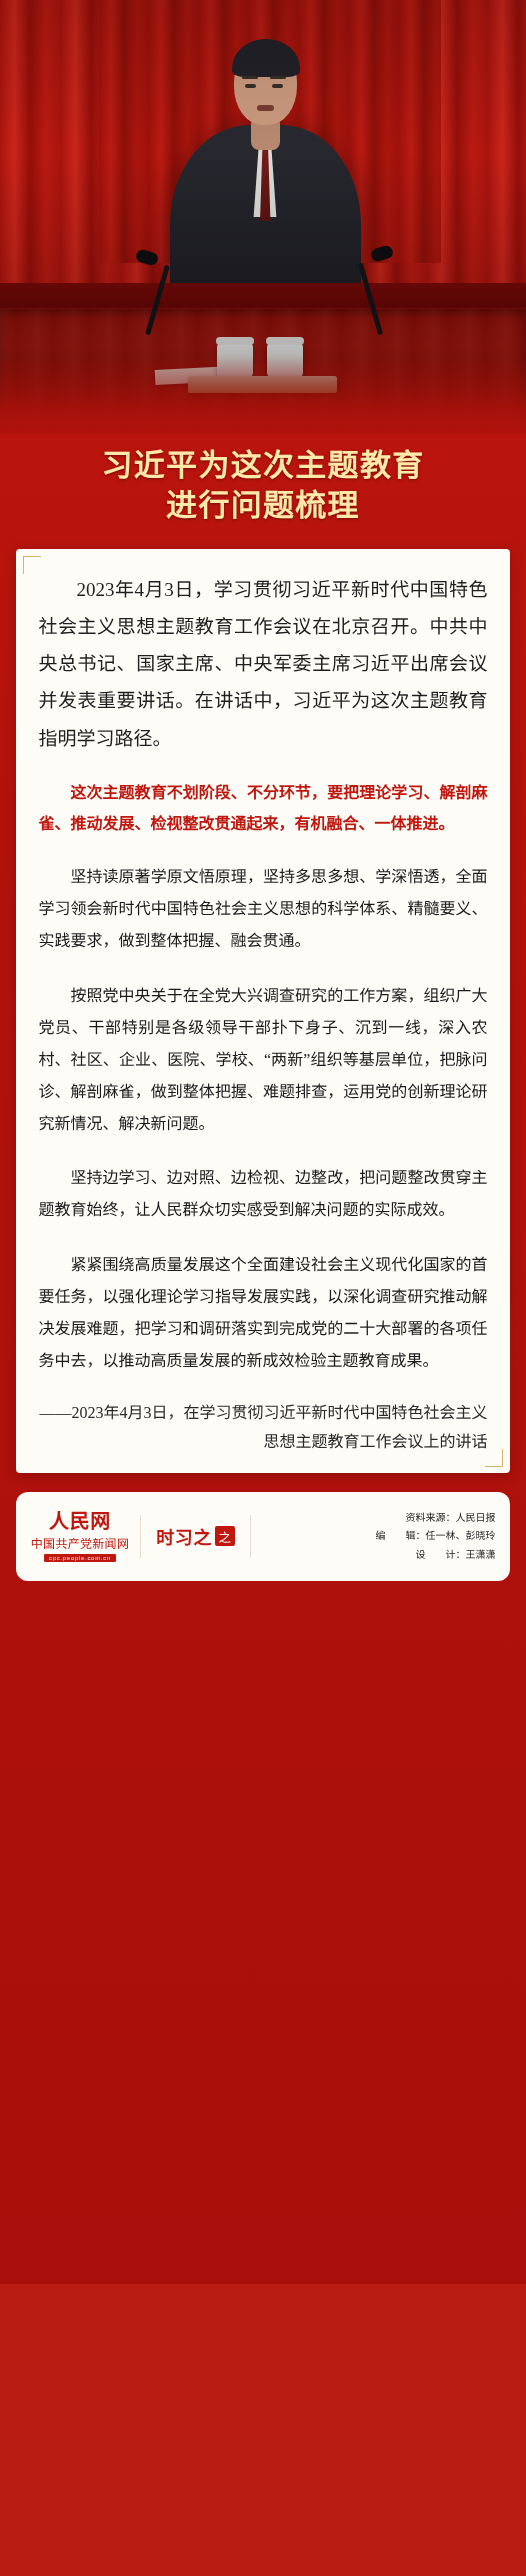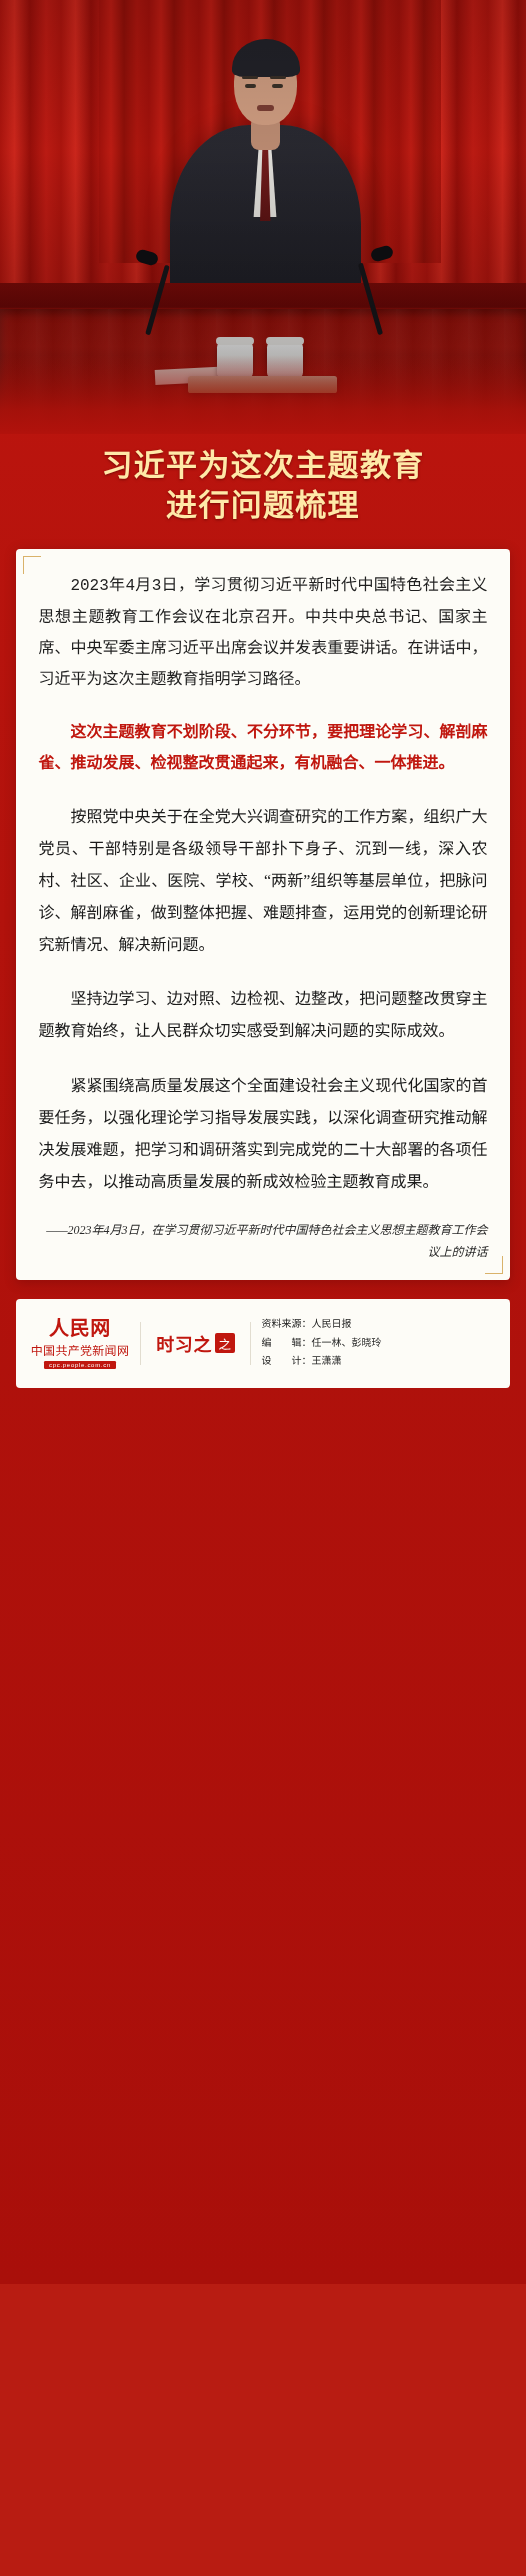--- a/index.html
+++ b/index.html
@@ -242,22 +242,22 @@
   .card::after {
     content: "";
     position: absolute;
     width: 17px; height: 17px;
     border: 1.3px solid #d9b26a;
   }
   .card::before { left: 6.6px; top: 6.6px; border-right: none; border-bottom: none; }
   .card::after { right: 6.6px; bottom: 6.6px; border-left: none; border-top: none; }
 
   .lead {
-    font-family: Liberation Mono, monospace;
-    font-size: 16px;
+    font-family: Liberation Serif, serif;
+    font-size: 19px;
     line-height: 1.95;
     color: #1f1f1f;
     text-align: justify;
     text-indent: 2em;
     margin: 0 0 20px 0;
   }
   .highlight {
     font-family: "Liberation Serif", "DejaVu Serif", serif;
     font-size: 16px;
     line-height: 1.95;
@@ -271,34 +271,33 @@
     font-family: "Liberation Serif", "DejaVu Serif", serif;
     font-size: 16px;
     line-height: 2.0;
     color: #1b1b1b;
     text-align: justify;
     text-indent: 2em;
     margin: 0 0 22.4px 0;
   }
   .source {
     font-family: "Liberation Serif", "DejaVu Serif", serif;
-    font-size: 12px;
+    font-size: 16px;
     line-height: 1.8;
     color: #2a2a2a;
     text-align: right;
     margin: 6.6px 0 0 0;
-    font-style: italic;
   }
 
   
   .footer {
     position: relative;
     margin: 18.4px 16px 0 16px;
     background: #fdfcf7;
-    border-radius: 4px;
+    border-radius: 12px;
     padding: 10.5px 14.5px 10.5px 14.5px;
     display: flex;
     align-items: center;
     gap: 10.5px;
     min-height: 68px;
   }
   .logo-people {
     display: flex;
     flex-direction: column;
     align-items: center;
@@ -358,21 +357,21 @@
     align-items: center;
     justify-content: center;
   }
   .credits {
     flex: 1;
     font-family: "Liberation Serif", "DejaVu Serif", serif;
     font-size: 10px;
     line-height: 1.85;
     color: #222;
   }
-  .credits div { white-space: nowrap; }
+  .credits div { white-space: nowrap; text-align: right; }
 
   .bottom-space { height: 17px; }
 </style>
 </head>
 <body>
 
 <div class="page">
 
   <div class="hero">
     <div class="curtain"></div>
@@ -406,20 +405,21 @@
   </div>
 
   <div class="title-block">
     <div class="title-line">习近平为这次主题教育</div>
     <div class="title-line">进行问题梳理</div>
   </div>
 
   <div class="card">
     <p class="lead">2023年4月3日，学习贯彻习近平新时代中国特色社会主义思想主题教育工作会议在北京召开。中共中央总书记、国家主席、中央军委主席习近平出席会议并发表重要讲话。在讲话中，习近平为这次主题教育指明学习路径。</p>
     <p class="highlight">这次主题教育不划阶段、不分环节，要把理论学习、解剖麻雀、推动发展、检视整改贯通起来，有机融合、一体推进。</p>
+    <p class="para">坚持读原著学原文悟原理，坚持多思多想、学深悟透，全面学习领会新时代中国特色社会主义思想的科学体系、精髓要义、实践要求，做到整体把握、融会贯通。</p>
     <p class="para">按照党中央关于在全党大兴调查研究的工作方案，组织广大党员、干部特别是各级领导干部扑下身子、沉到一线，深入农村、社区、企业、医院、学校、“两新”组织等基层单位，把脉问诊、解剖麻雀，做到整体把握、难题排查，运用党的创新理论研究新情况、解决新问题。</p>
     <p class="para">坚持边学习、边对照、边检视、边整改，把问题整改贯穿主题教育始终，让人民群众切实感受到解决问题的实际成效。</p>
     <p class="para">紧紧围绕高质量发展这个全面建设社会主义现代化国家的首要任务，以强化理论学习指导发展实践，以深化调查研究推动解决发展难题，把学习和调研落实到完成党的二十大部署的各项任务中去，以推动高质量发展的新成效检验主题教育成果。</p>
     <p class="source">——2023年4月3日，在学习贯彻习近平新时代中国特色社会主义思想主题教育工作会议上的讲话</p>
   </div>
 
   <div class="footer">
     <div class="logo-people">
       <div class="logo-people-cn">人民网</div>
       <div class="logo-people-sub">中国共产党新闻网</div>

